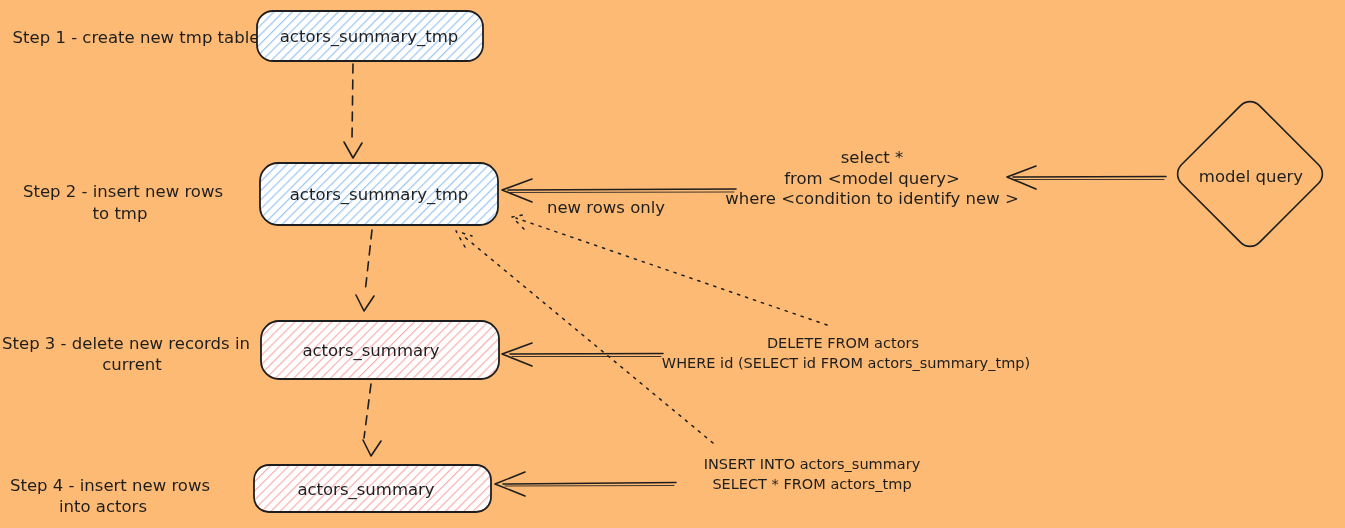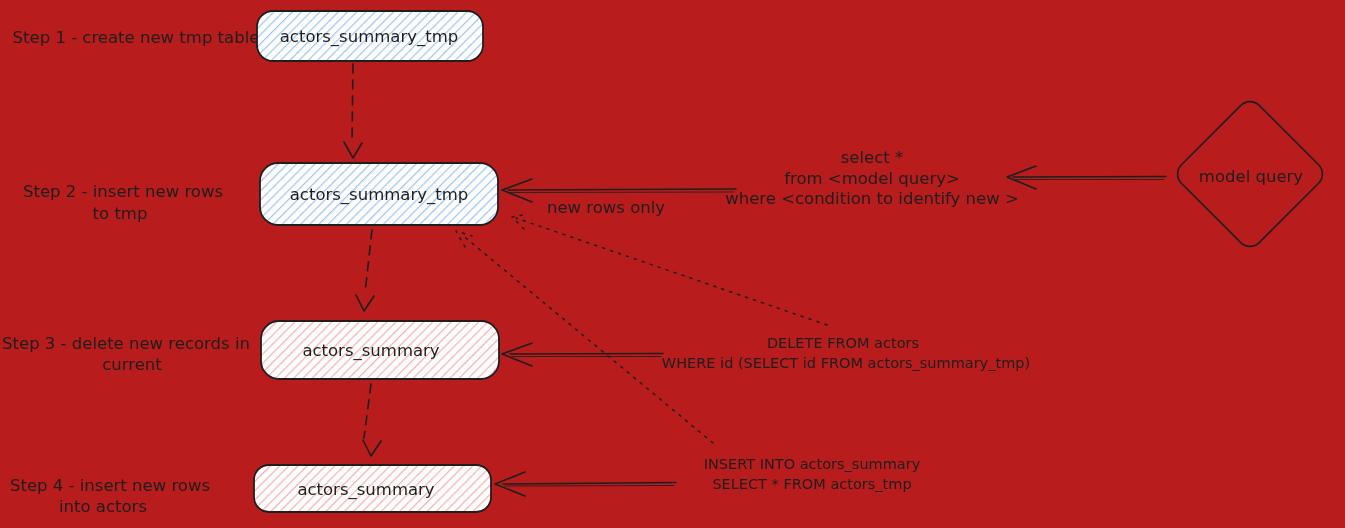--- a/index.html
+++ b/index.html
@@ -1,20 +1,20 @@
 <!DOCTYPE html>
 <html><head>
 <meta charset="utf-8">
 <style>
   html, body { margin: 0; padding: 0; background: #ffffff; }
   .canvas {
     position: relative;
     width: 1345px;
     height: 528px;
-    background: #b91c1c;
+    background: #fdba74;
     overflow: hidden;
   }
   svg { display: block; }
   .txt {
     font-family: "DejaVu Sans", sans-serif;
     font-size: 16.5px;
     fill: #1e1e1e;
     text-anchor: middle;
   }
   .sql-caps { font-size: 14.5px; }

